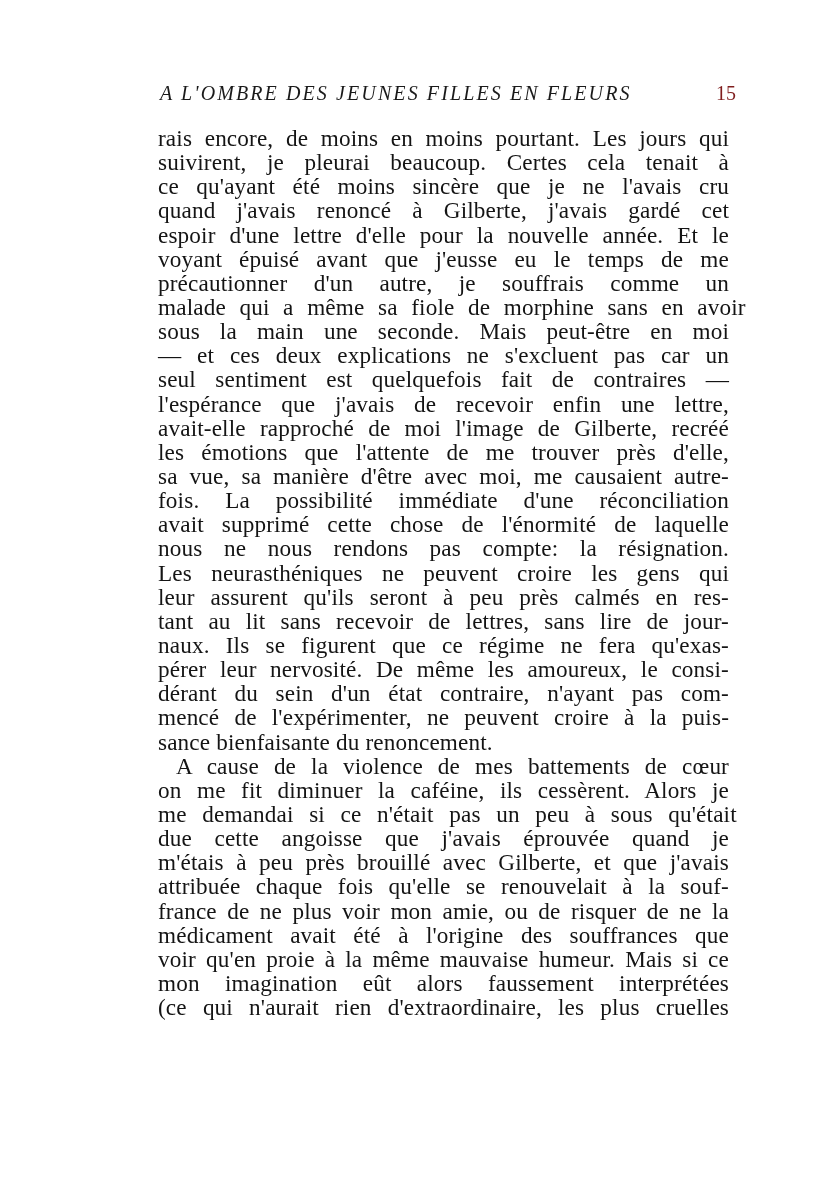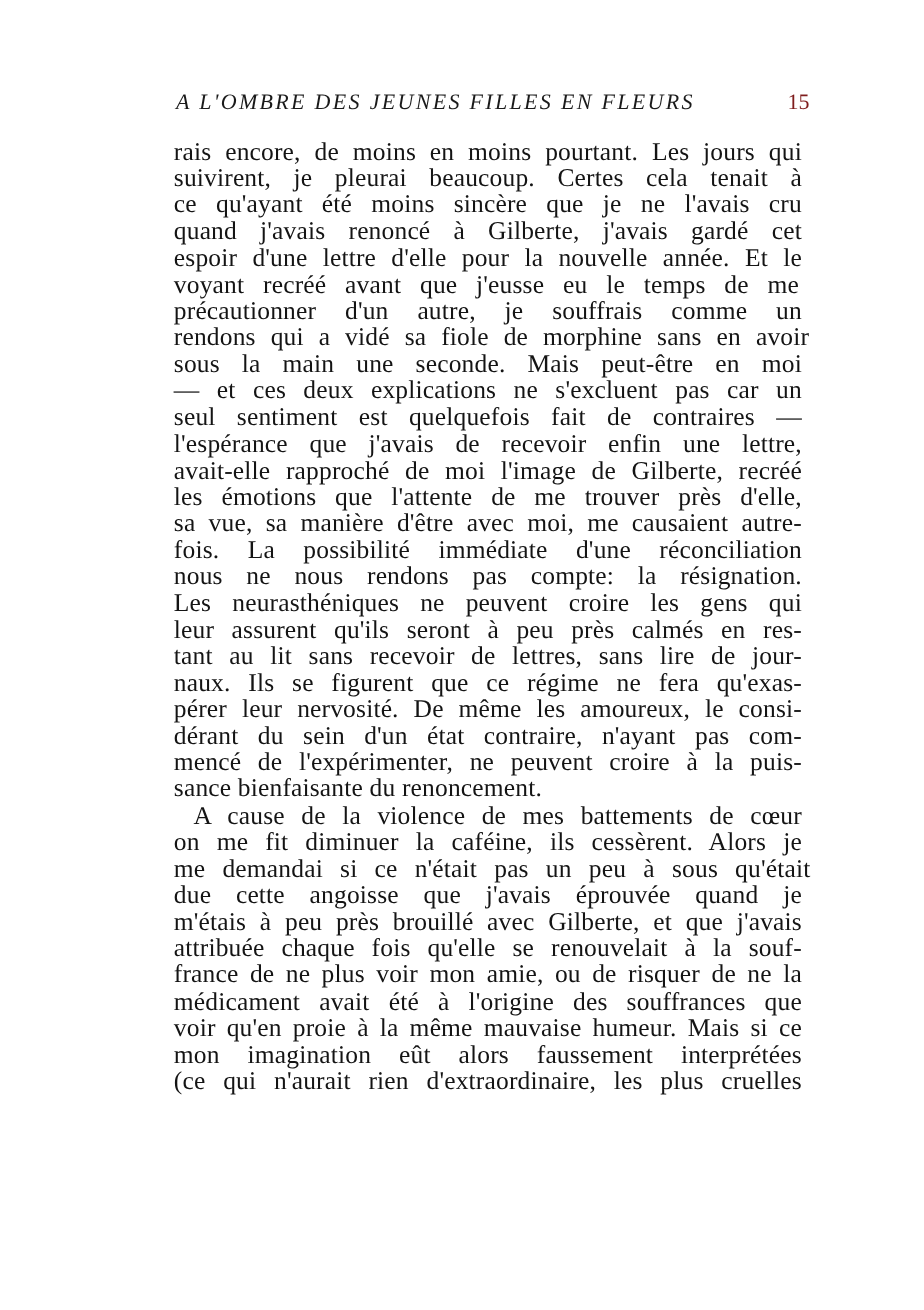--- a/index.html
+++ b/index.html
@@ -81,31 +81,32 @@
     <span class="folio">15</span>
   </div>
 
   <div class="body-text">
     <div class="paragraph">
       <span class="line" style="word-spacing: 6.66146px; text-align-last: left; text-align: left;">rais encore, de moins en moins pourtant. Les jours qui</span>
       <span class="line" style="word-spacing: 14.5112px; text-align-last: left; text-align: left;">suivirent, je pleurai beaucoup. Certes cela tenait à</span>
       <span class="line" style="word-spacing: 11.5191px; text-align-last: left; text-align: left;">ce qu'ayant été moins sincère que je ne l'avais cru</span>
       <span class="line" style="word-spacing: 15.0871px; text-align-last: left; text-align: left;">quand j'avais renoncé à Gilberte, j'avais gardé cet</span>
       <span class="line" style="word-spacing: 7.92882px; text-align-last: left; text-align: left;">espoir d'une lettre d'elle pour la nouvelle année. Et le</span>
-      <span class="line" style="word-spacing: 11.1528px; text-align-last: left; text-align: left;">voyant recréé avant que j'eusse eu le temps de me</span>
+      <span class="line" style="word-spacing: 11.1528px; text-align-last: left; text-align: left;">voyant épuisé avant que j'eusse eu le temps de me</span>
       <span class="line" style="word-spacing: 20.2865px; text-align-last: left; text-align: left;">précautionner d'un autre, je souffrais comme un</span>
-      <span class="line" style="word-spacing: 7.64062px; text-align-last: left; text-align: left;">rendons qui a vidé sa fiole de morphine sans en avoir</span>
+      <span class="line" style="word-spacing: 7.64062px; text-align-last: left; text-align: left;">malade qui a même sa fiole de morphine sans en avoir</span>
       <span class="line" style="word-spacing: 14.0703px; text-align-last: left; text-align: left;">sous la main une seconde. Mais peut-être en moi</span>
       <span class="line" style="word-spacing: 9.83333px; text-align-last: left; text-align: left;">— et ces deux explications ne s'excluent pas car un</span>
       <span class="line" style="word-spacing: 13.4196px; text-align-last: left; text-align: left;">seul sentiment est quelquefois fait de contraires —</span>
       <span class="line" style="word-spacing: 13.7612px; text-align-last: left; text-align: left;">l'espérance que j'avais de recevoir enfin une lettre,</span>
       <span class="line" style="word-spacing: 8.24554px; text-align-last: left; text-align: left;">avait-elle rapproché de moi l'image de Gilberte, recréé</span>
       <span class="line" style="word-spacing: 11.1445px; text-align-last: left; text-align: left;">les émotions que l'attente de me trouver près d'elle,</span>
       <span class="line" style="word-spacing: 6.05382px; text-align-last: left; text-align: left;">sa vue, sa manière d'être avec moi, me causaient autre-</span>
       <span class="line" style="word-spacing: 19.8813px; text-align-last: left; text-align: left;">fois. La possibilité immédiate d'une réconciliation</span>
+      <span class="line" style="word-spacing: 12.0737px; text-align-last: left; text-align: left;">avait supprimé cette chose de l'énormité de laquelle</span>
       <span class="line" style="word-spacing: 15.5915px; text-align-last: left; text-align: right;">nous ne nous rendons pas compte: la résignation.</span>
       <span class="line" style="word-spacing: 13.2589px; text-align-last: left; text-align: left;">Les neurasthéniques ne peuvent croire les gens qui</span>
       <span class="line" style="word-spacing: 9.94097px; text-align-last: left; text-align: left;">leur assurent qu'ils seront à peu près calmés en res-</span>
       <span class="line" style="word-spacing: 9.10938px; text-align-last: left; text-align: left;">tant au lit sans recevoir de lettres, sans lire de jour-</span>
       <span class="line" style="word-spacing: 10.1788px; text-align-last: left; text-align: left;">naux. Ils se figurent que ce régime ne fera qu'exas-</span>
       <span class="line" style="word-spacing: 7.60547px; text-align-last: left; text-align: left;">pérer leur nervosité. De même les amoureux, le consi-</span>
       <span class="line" style="word-spacing: 11.6484px; text-align-last: left; text-align: left;">dérant du sein d'un état contraire, n'ayant pas com-</span>
       <span class="line" style="word-spacing: 9.2168px; text-align-last: left; text-align: left;">mencé de l'expérimenter, ne peuvent croire à la puis-</span>
       <span class="line last">sance bienfaisante du renoncement.</span>
     </div>

